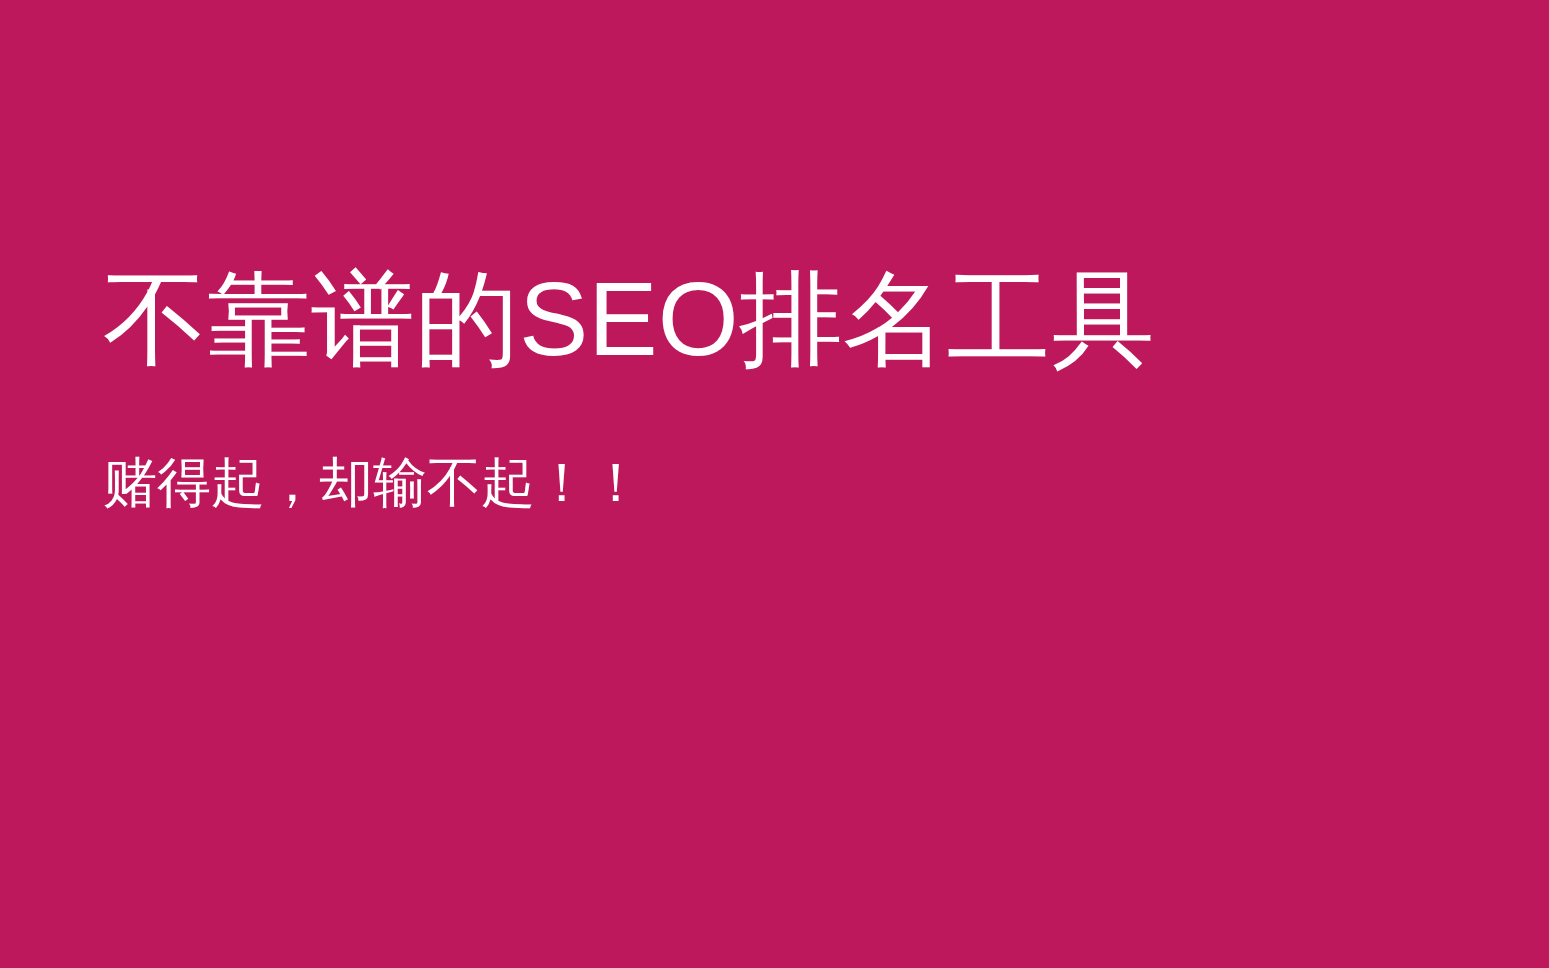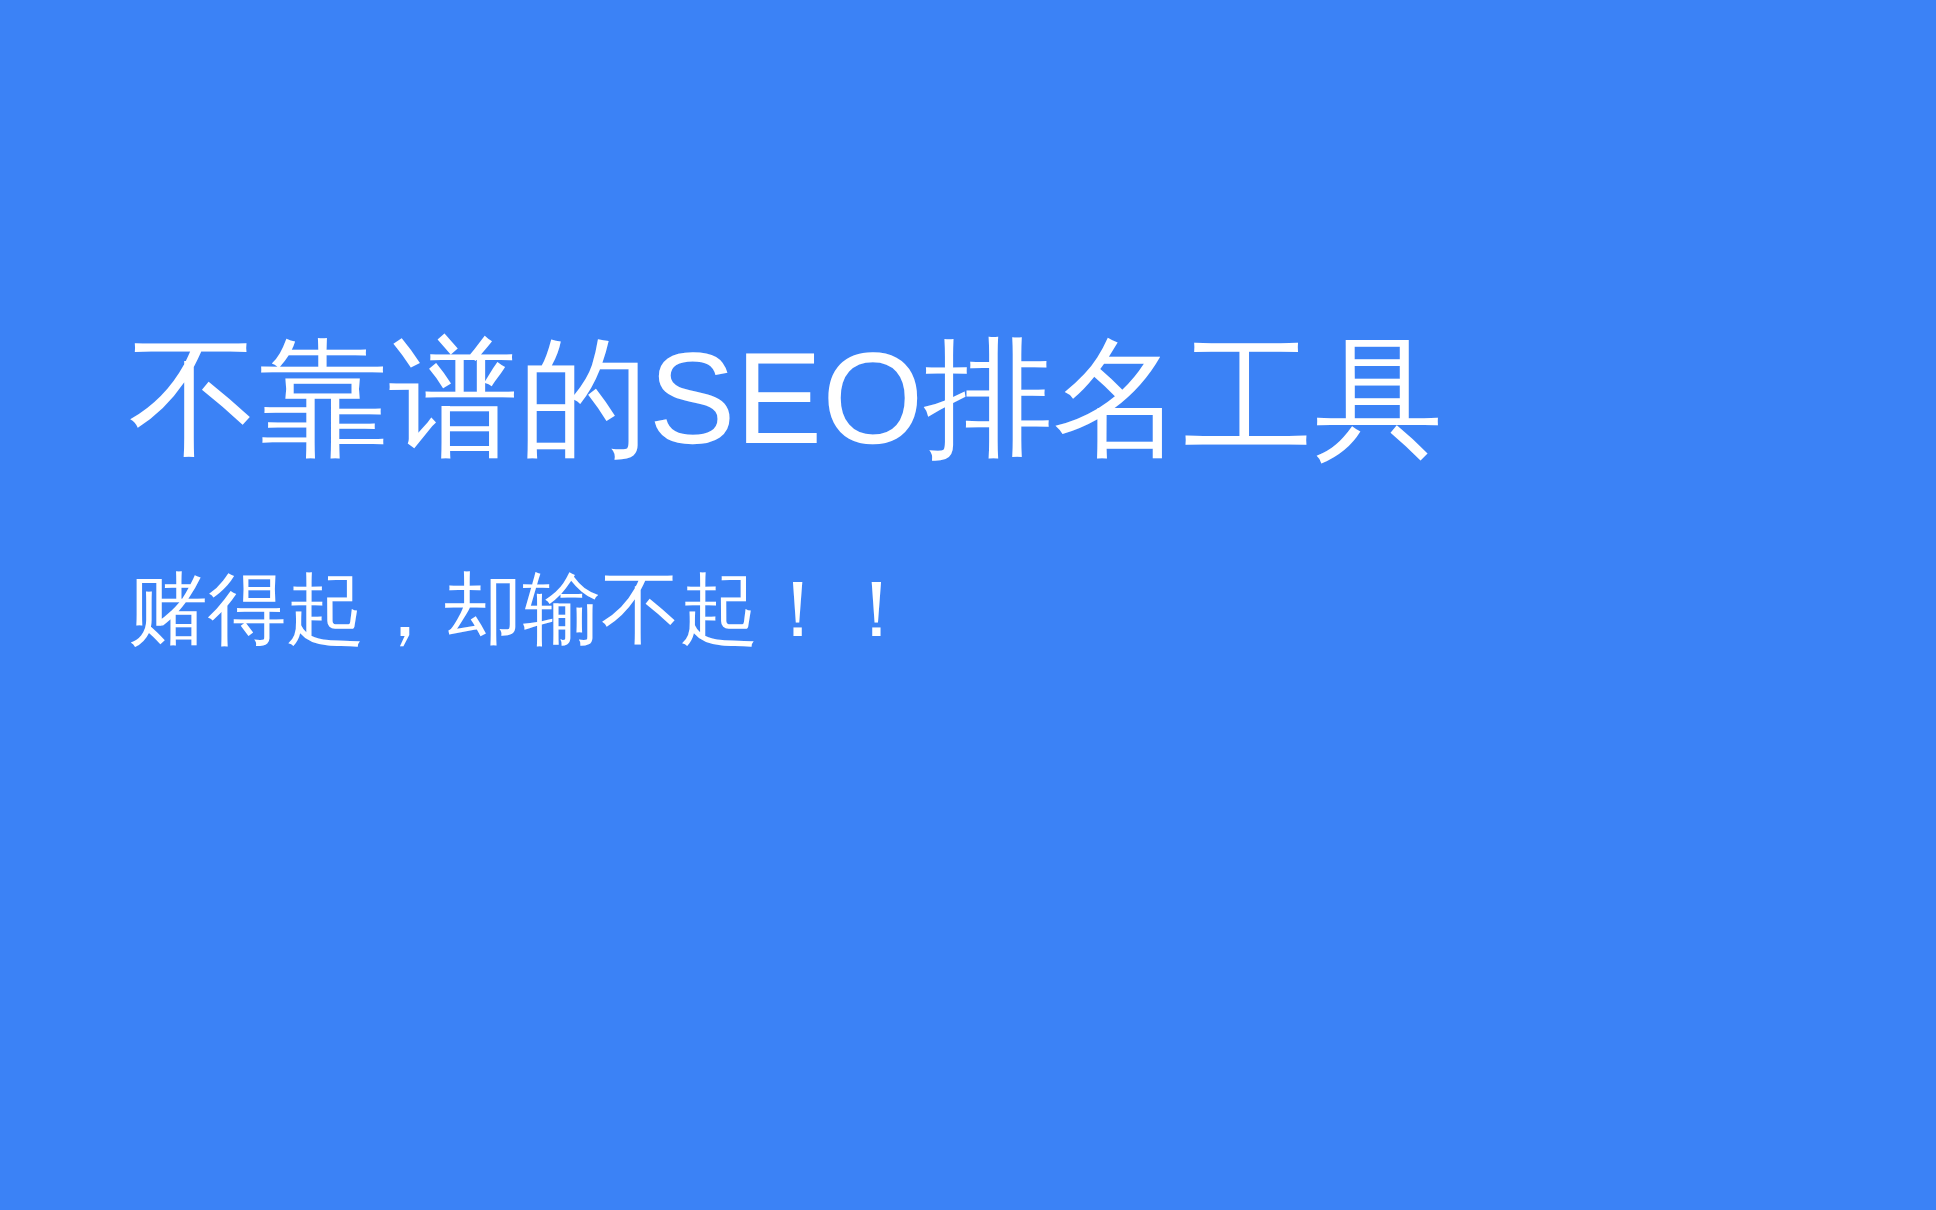--- a/index.html
+++ b/index.html
@@ -37,30 +37,30 @@
     line-height: 1.18;
     letter-spacing: 0px;
     margin: 0;
     white-space: nowrap;
     text-align: left;
   }
 
   #slide-subtitle {
     color: #ffffff;
     font-family: "Liberation Sans", "DejaVu Sans", sans-serif;
-    font-size: 63px;
+    font-size: 54px;
     font-weight: 400;
     line-height: 1.25;
     margin: 0;
     margin-top: 68px;
     white-space: nowrap;
     text-align: left;
   }
 </style>
 </head>
 <body>
 
-<div id="slide" style="background: #3b82f6;">
+<div id="slide" style="background: #be185d;">
   <div id="text-block">
     <h1 id="slide-title" style="color: rgb(255, 255, 255);">不靠谱的SEO排名工具</h1>
     <p id="slide-subtitle" style="color: rgb(255, 255, 255);">赌得起，却输不起！！</p>
   </div>
 </div>
 
 </body></html>

